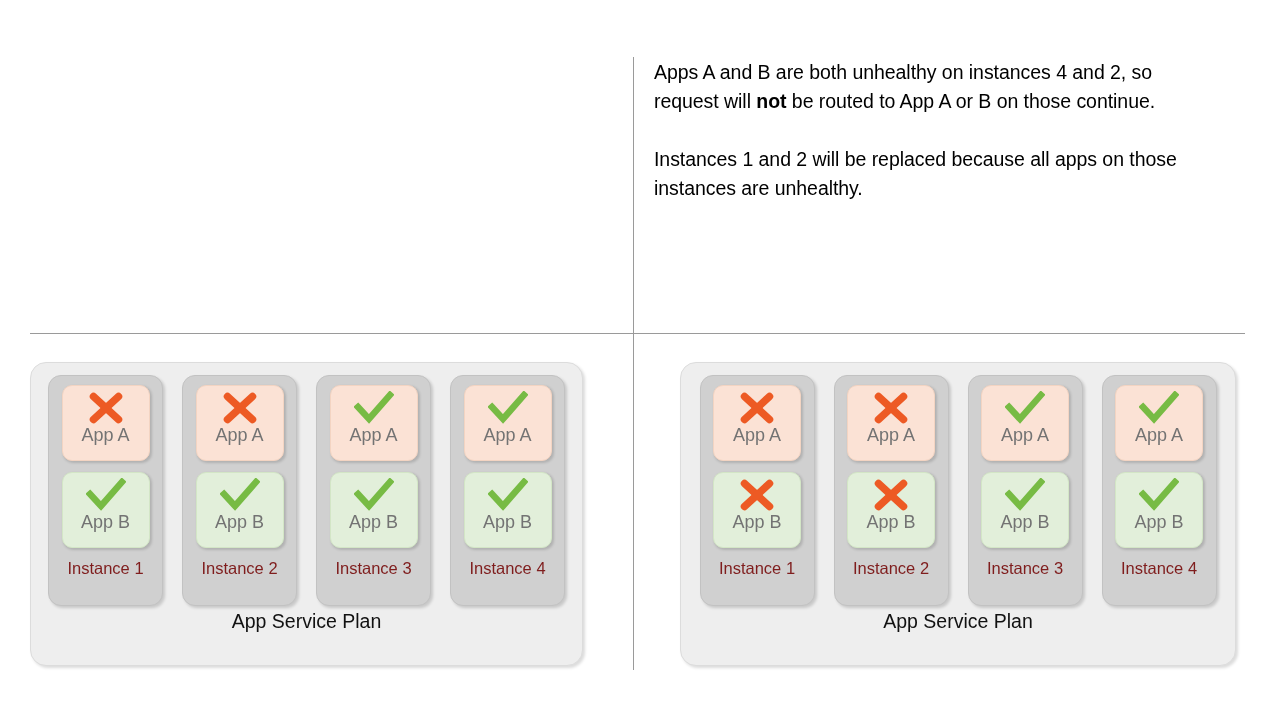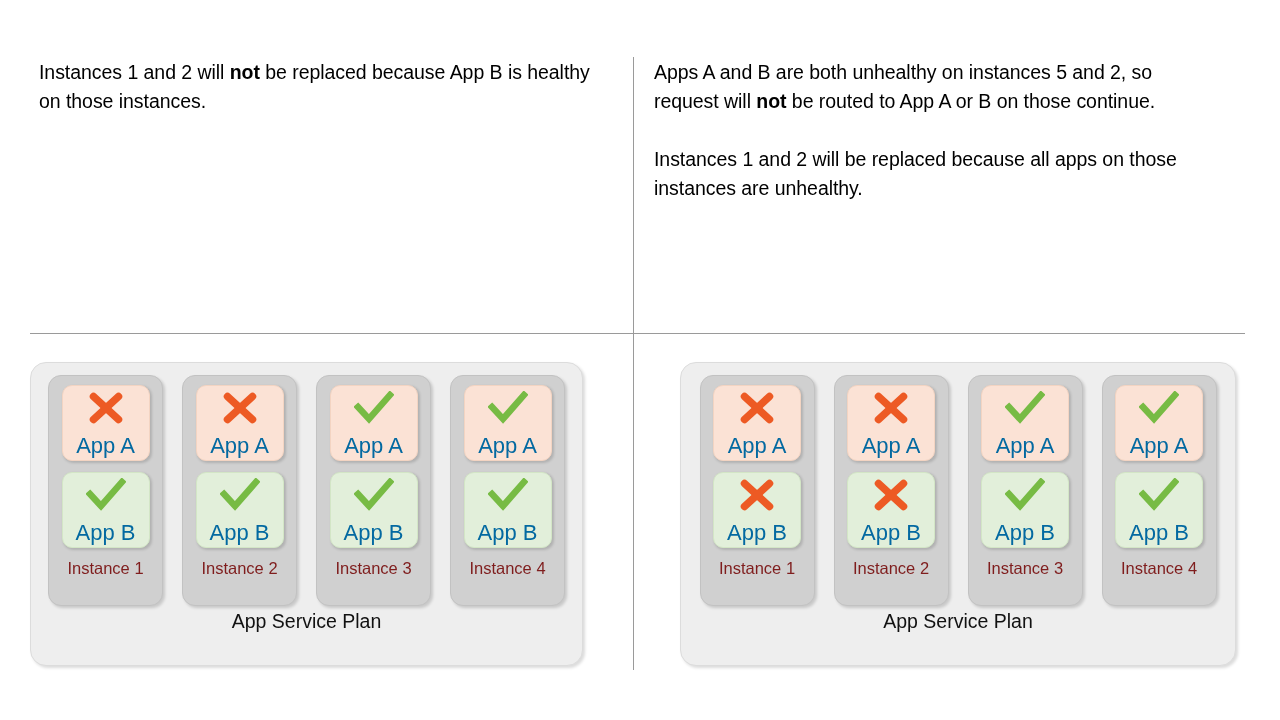--- a/index.html
+++ b/index.html
@@ -111,24 +111,24 @@
   }
 
   .status-icon {
     width: 40px;
     height: 34px;
     margin-top: 5px;
     display: block;
   }
 
   .app-label {
-    font-size: 22px;
+    font-size: 18px;
     line-height: 18px;
-    color: #0369a1;
-    margin-top: 12px;
+    color: #737373;
+    margin-top: 1px;
   }
 
   .instance-label {
     margin-top: auto;
     margin-bottom: 28px;
     font-size: 16.5px;
     line-height: 17px;
     color: #7f1d1d;
   }
 
@@ -142,24 +142,23 @@
     color: #111111;
   }
 </style>
 </head>
 <body>
 
 <div class="divider-v"></div>
 <div class="divider-h"></div>
 
 <div class="text-col left" id="left-text">
-    <div class="para"><span>Instances 1 and 2 will </span><b>not</b><span> be replaced because App B is healthy on those instances.</span></div>
   </div>
 <div class="text-col right" id="right-text">
-    <div class="para"><span>Apps A and B are both unhealthy on instances 5 and 2, so request will </span><b>not</b><span> be routed to App A or B on those continue.</span></div>
+    <div class="para"><span>Apps A and B are both unhealthy on instances 4 and 2, so request will </span><b>not</b><span> be routed to App A or B on those continue.</span></div>
     <div class="para"><span>Instances 1 and 2 will be replaced because all apps on those instances are unhealthy.</span></div>
   </div>
 
 <div class="plan left">
   <div class="instances-row" id="left-instances">
       <div class="instance-card">
         <div class="app-box app-a">
           <svg class="status-icon" viewBox="0 0 40 34">
             <g stroke="#ed5a24" stroke-width="7.5" stroke-linecap="round">
               <line x1="7.5" y1="5.5" x2="32.5" y2="28.5"></line>

